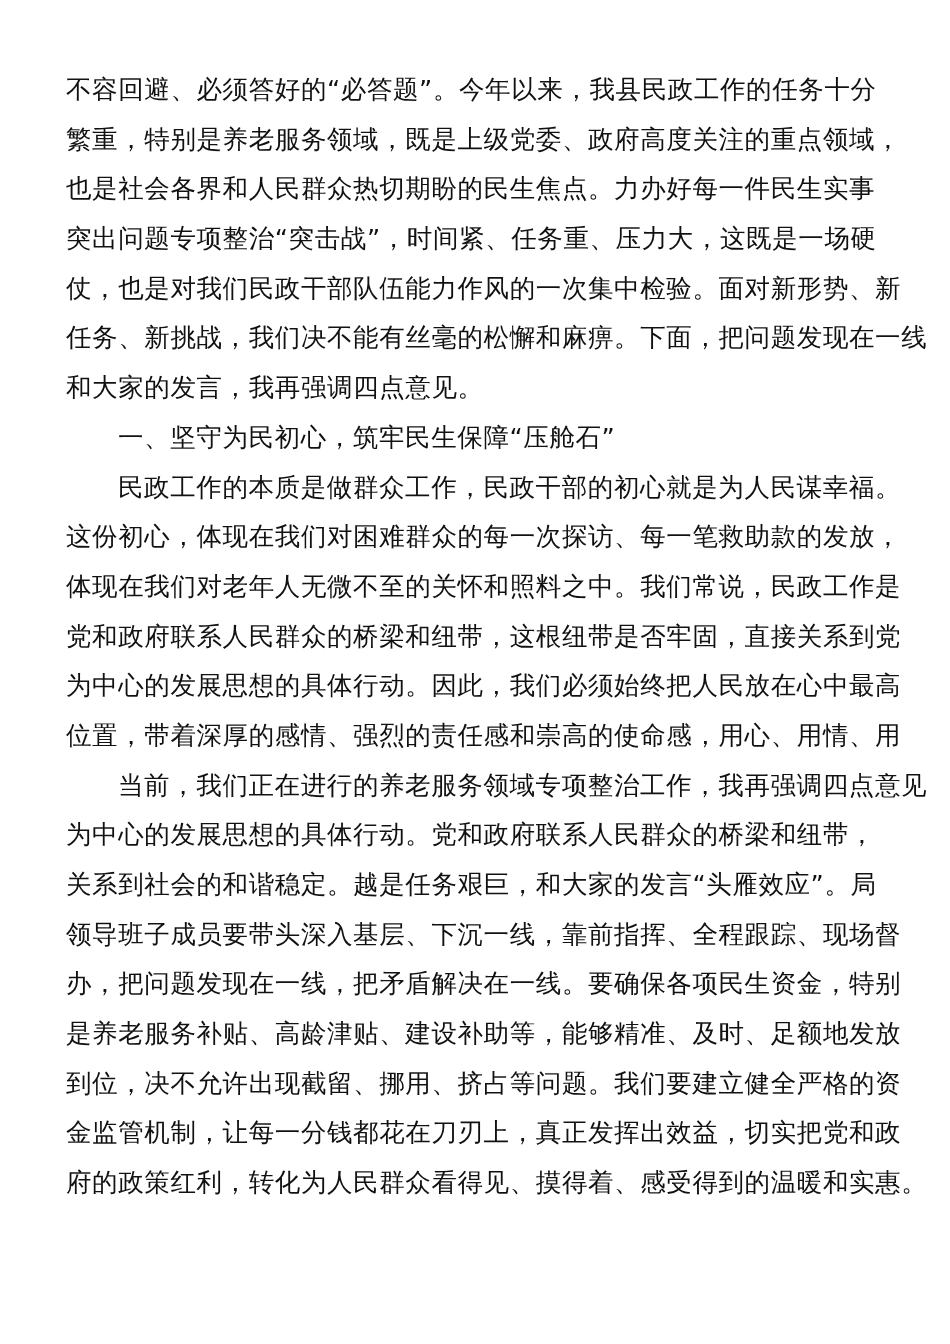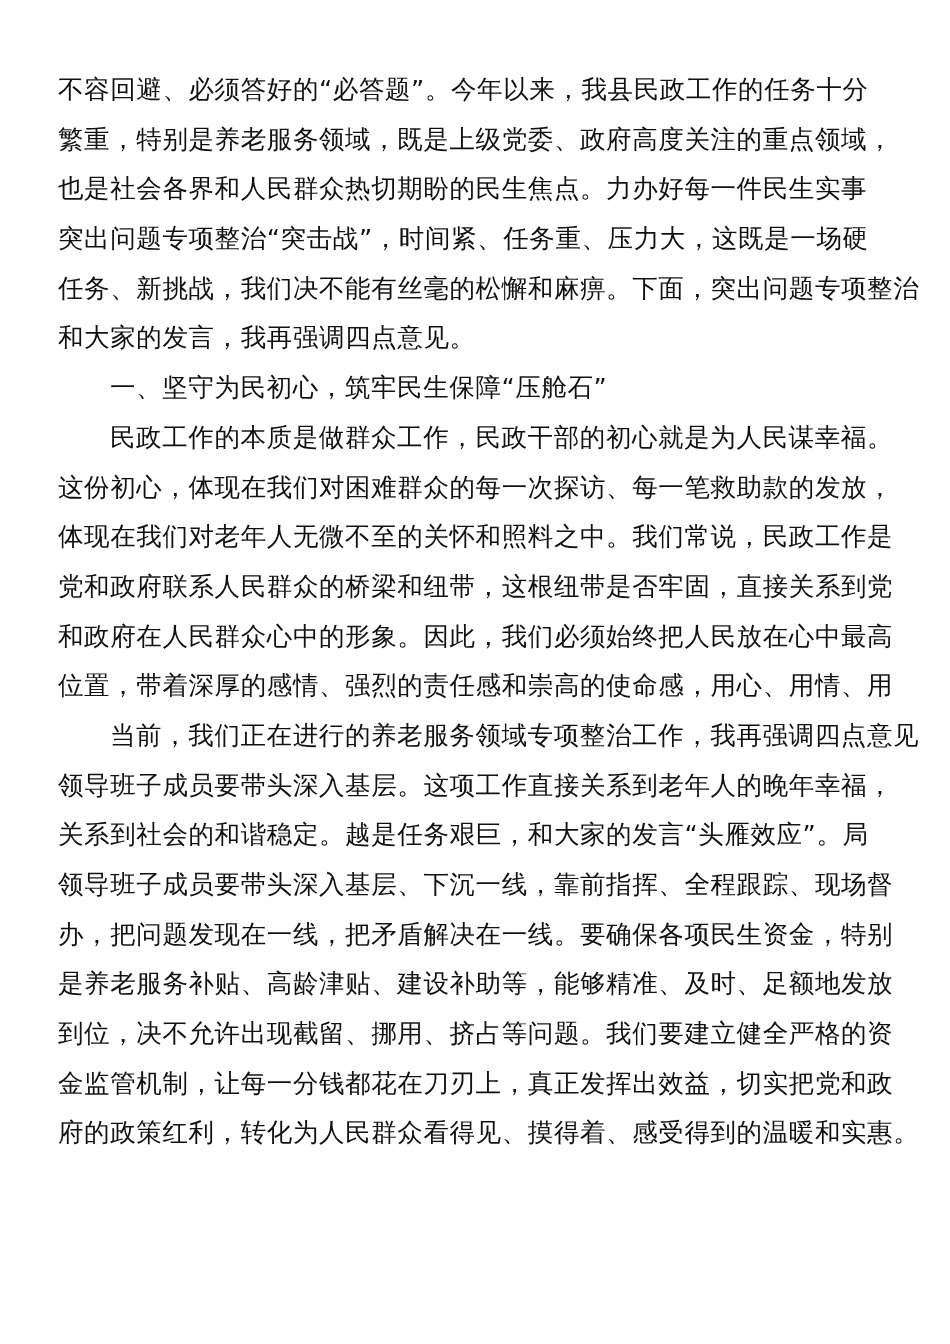--- a/index.html
+++ b/index.html
@@ -21,55 +21,57 @@
       top: 69px;
       width: 840px;
     }
     .line {
       display: block;
       height: 49.7px;
       line-height: 40px;
       font-size: 25.5px;
       white-space: nowrap;
       letter-spacing: 0.6px;
+      margin-left: 8px;
     }
     .indent {
       padding-left: 52px;
     }
   </style>
 </head>
 <body>
 
 <div class="page">
 
   <div>
     <span class="line">不容回避、必须答好的“必答题”。今年以来，我县民政工作的任务十分</span>
     <span class="line">繁重，特别是养老服务领域，既是上级党委、政府高度关注的重点领域，</span>
     <span class="line">也是社会各界和人民群众热切期盼的民生焦点。力办好每一件民生实事</span>
     <span class="line">突出问题专项整治“突击战”，时间紧、任务重、压力大，这既是一场硬</span>
-    <span class="line">任务、新挑战，我们决不能有丝毫的松懈和麻痹。下面，突出问题专项整治</span>
+    <span class="line">仗，也是对我们民政干部队伍能力作风的一次集中检验。面对新形势、新</span>
+    <span class="line">任务、新挑战，我们决不能有丝毫的松懈和麻痹。下面，把问题发现在一线</span>
     <span class="line">和大家的发言，我再强调四点意见。</span>
   </div>
 
   <div>
     <span class="line indent">一、坚守为民初心，筑牢民生保障“压舱石”</span>
   </div>
 
   <div>
     <span class="line indent">民政工作的本质是做群众工作，民政干部的初心就是为人民谋幸福。</span>
     <span class="line">这份初心，体现在我们对困难群众的每一次探访、每一笔救助款的发放，</span>
     <span class="line">体现在我们对老年人无微不至的关怀和照料之中。我们常说，民政工作是</span>
     <span class="line">党和政府联系人民群众的桥梁和纽带，这根纽带是否牢固，直接关系到党</span>
-    <span class="line">和政府在人民群众心中的形象。因此，我们必须始终把人民放在心中最高</span>
+    <span class="line">为中心的发展思想的具体行动。因此，我们必须始终把人民放在心中最高</span>
     <span class="line">位置，带着深厚的感情、强烈的责任感和崇高的使命感，用心、用情、用</span>
   </div>
 
   <div>
     <span class="line indent">当前，我们正在进行的养老服务领域专项整治工作，我再强调四点意见</span>
-    <span class="line">领导班子成员要带头深入基层。这项工作直接关系到老年人的晚年幸福，</span>
+    <span class="line">为中心的发展思想的具体行动。党和政府联系人民群众的桥梁和纽带，</span>
     <span class="line">关系到社会的和谐稳定。越是任务艰巨，和大家的发言“头雁效应”。局</span>
     <span class="line">领导班子成员要带头深入基层、下沉一线，靠前指挥、全程跟踪、现场督</span>
     <span class="line">办，把问题发现在一线，把矛盾解决在一线。要确保各项民生资金，特别</span>
     <span class="line">是养老服务补贴、高龄津贴、建设补助等，能够精准、及时、足额地发放</span>
     <span class="line">到位，决不允许出现截留、挪用、挤占等问题。我们要建立健全严格的资</span>
     <span class="line">金监管机制，让每一分钱都花在刀刃上，真正发挥出效益，切实把党和政</span>
     <span class="line">府的政策红利，转化为人民群众看得见、摸得着、感受得到的温暖和实惠。</span>
   </div>
 
 </div>

